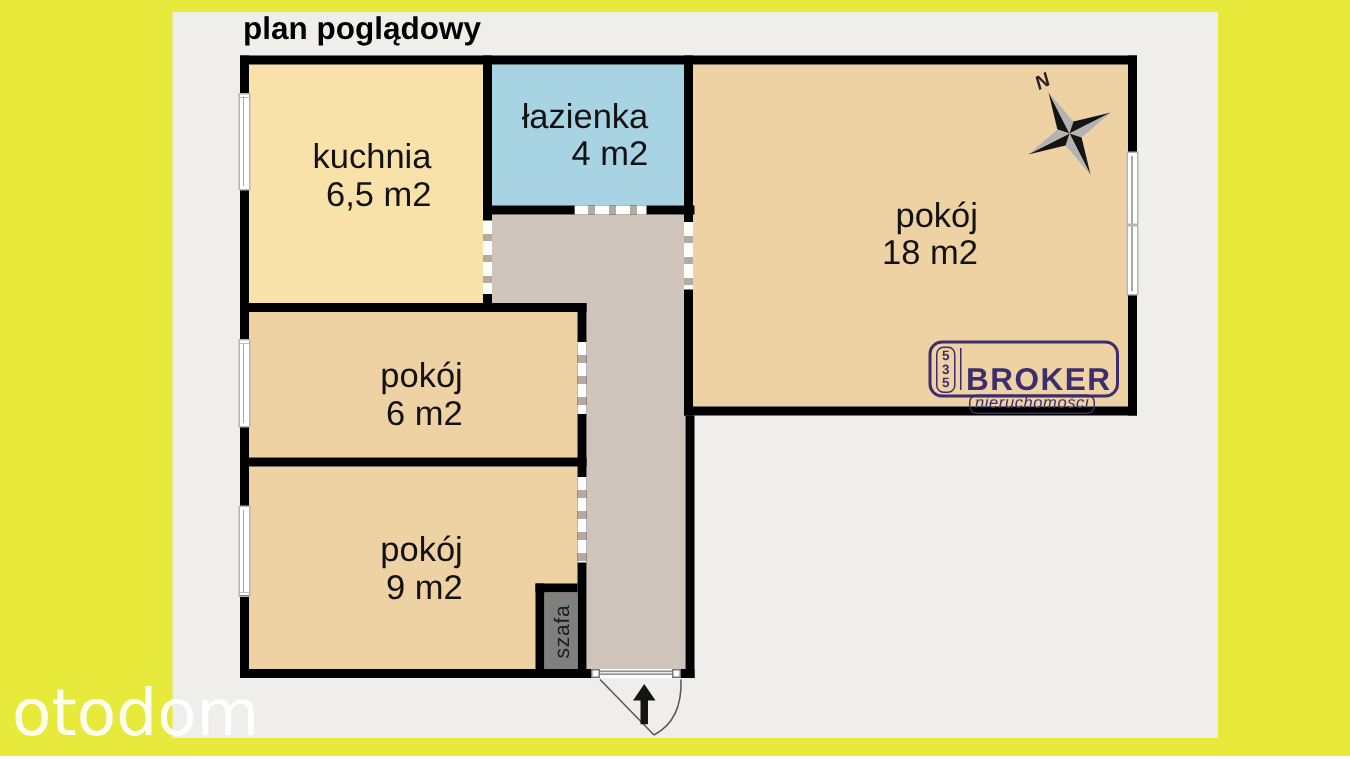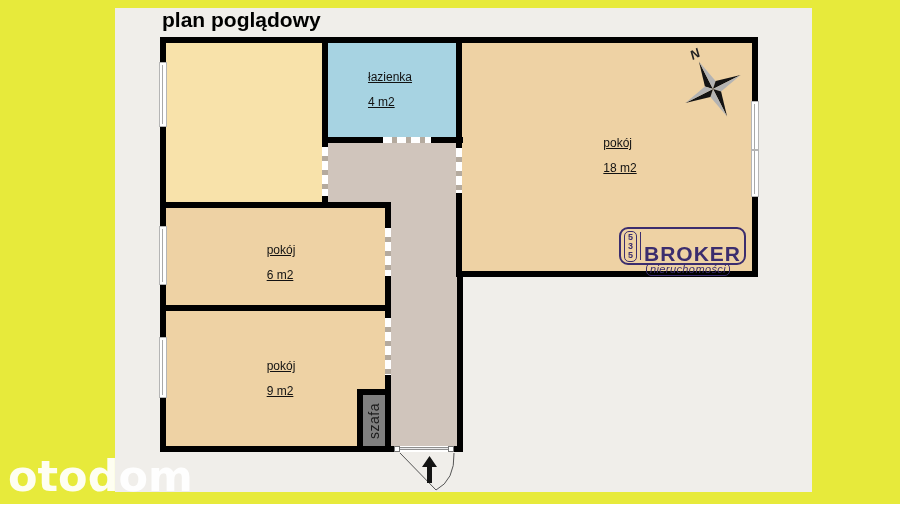--- a/index.html
+++ b/index.html
@@ -34,23 +34,22 @@
   .door-v{
     position:absolute;width:6px;
     background:repeating-linear-gradient(180deg,#ffffff 0 9px,#b4aa9e 9px 14px);
   }
   .door-h{
     position:absolute;height:6px;
     background:repeating-linear-gradient(90deg,#ffffff 0 9px,#b4aa9e 9px 14px);
   }
   .room-label{
     position:absolute;transform:translate(-50%,-50%);
-    text-align:left;font-size:12px;line-height:25px;color:#121212;
+    text-align:right;font-size:23px;line-height:25px;color:#121212;
     white-space:nowrap;
-    text-decoration:underline;
   }
   .closet{
     position:absolute;left:363px;top:395px;width:22px;height:51px;
     background:var(--c-closet,#7f7f7f);
   }
   .closet-label{
     position:absolute;left:50%;top:50%;
     transform:translate(-50%,-50%) rotate(-90deg);
     font-size:14px;color:#1c1c1c;letter-spacing:0.5px;
   }
@@ -74,21 +73,21 @@
   }
   .logo-sep{width:1px;height:28px;background:var(--c-logo,#3b2d6e);}
   .logo-main{display:flex;flex-direction:column;align-items:flex-start;line-height:1;margin-top:27px;}
   .logo-name{font-size:21px;font-weight:600;letter-spacing:1px;line-height:19px;}
   .logo-subtitle{
     font-size:11px;letter-spacing:0.4px;
     border:1px solid var(--c-logo,#3b2d6e);border-radius:5px;padding:0 3px;margin-left:2px;font-style:italic;
   }
   .watermark{
     position:absolute;left:8px;top:451px;
-    font-size:43px;font-weight:bold;color:rgba(255,255,255,0.93);
+    font-size:43px;font-weight:normal;color:rgba(255,255,255,0.93);
     font-family:"DejaVu Sans","Liberation Sans",sans-serif;letter-spacing:0px;
   }
 </style>
 </head>
 <body>
 
 <div id="canvas">
   <div class="paper"></div>
 
   <div class="plan-title">plan poglądowy</div>
@@ -154,20 +153,24 @@
       <polygon points="31,0 6,-6 0,0" fill="#141414"></polygon>
       <polygon points="31,0 6,6 0,0" fill="#b3b3b3"></polygon>
       <polygon points="0,31 6,6 0,0" fill="#141414"></polygon>
       <polygon points="0,31 -6,6 0,0" fill="#b3b3b3"></polygon>
       <polygon points="-31,0 -6,6 0,0" fill="#141414"></polygon>
       <polygon points="-31,0 -6,-6 0,0" fill="#b3b3b3"></polygon>
       <text class="compass-n" x="-5" y="-35">N</text>
     </g>
   </svg>
 
+  <div class="room-label" style="left:248px;top:117px;">
+    <div>kuchnia</div>
+    <div>6,5 m2</div>
+  </div>
   <div class="room-label" style="left:390px;top:90px;">
     <div>łazienka</div>
     <div>4 m2</div>
   </div>
   <div class="room-label" style="left:620px;top:156px;">
     <div>pokój</div>
     <div>18 m2</div>
   </div>
   <div class="room-label" style="left:281px;top:263px;">
     <div>pokój</div>

